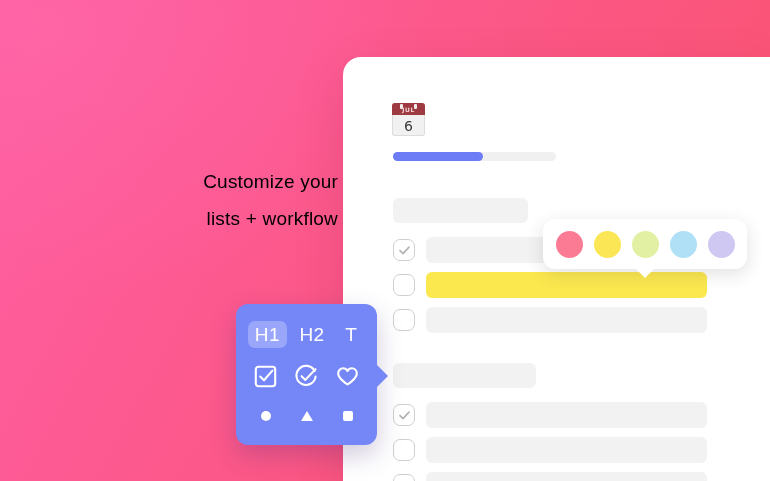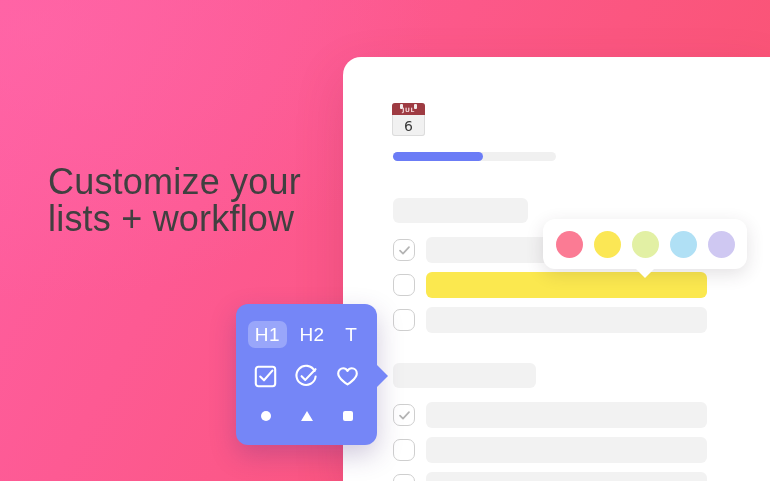--- a/index.html
+++ b/index.html
@@ -61,26 +61,27 @@
     box-shadow: 0 18px 50px rgba(120, 25, 60, 0.16);
     overflow: hidden;
   }
 
   
   .headline {
     position: absolute;
     left: 48px;
     top: 163px;
     width: 290px;
-    color: #404040;
-    font-size: 36px;
+    color: #000000;
+    font-size: 19px;
     line-height: 37px;
     font-weight: 400;
     letter-spacing: 0.2px;
     white-space: pre-line;
+    text-align: right;
   }
 
   
   .doc-title-row {
     position: absolute;
     left: 49px;
     top: 46px;
     display: flex;
     align-items: center;
     gap: 13px;

